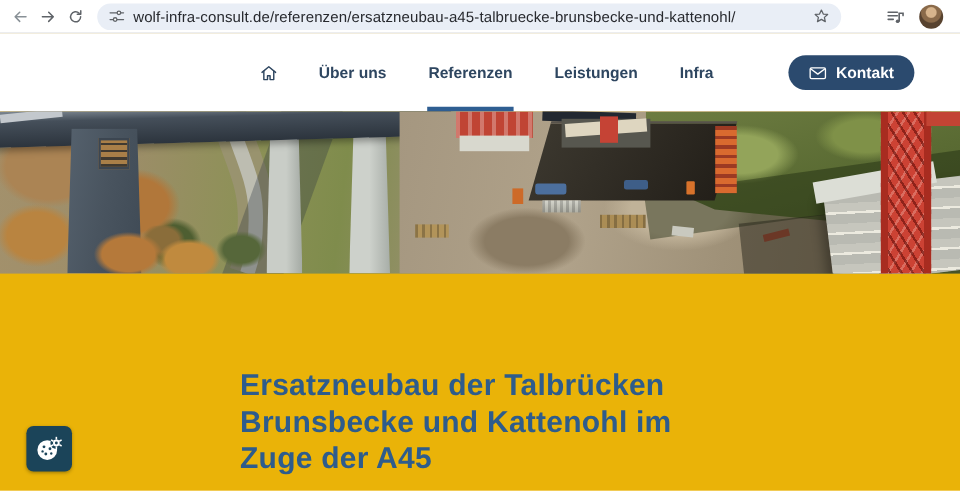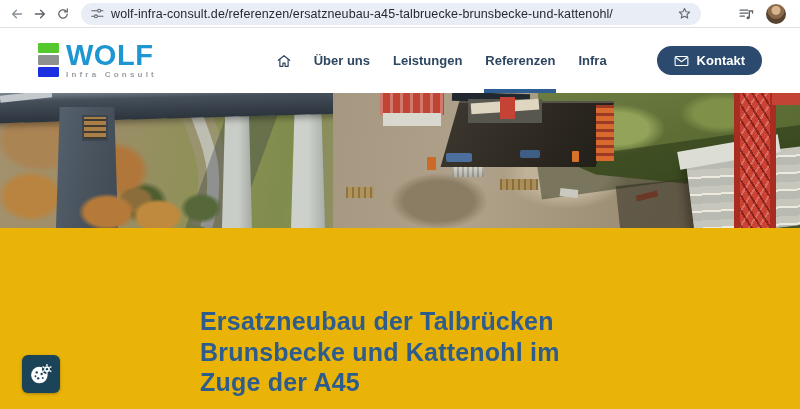--- a/index.html
+++ b/index.html
@@ -24,21 +24,21 @@
                  padding: 0 38px; }
   .logo { display: flex; align-items: center; gap: 7px; cursor: pointer; }
   .logo-squares { display: flex; flex-direction: column; gap: 2px; }
   .logo-squares span { width: 21px; height: 10px; border-radius: 1px; }
   .sq-green { background: #55c82e; }
   .sq-gray  { background: #8e9090; }
   .sq-blue  { background: #1b2fe0; }
   .logo-text .logo-title { font-size: 29px; line-height: .92; font-weight: 800; color: #1e96d2; letter-spacing: .5px; }
   .logo-text .logo-sub { font-size: 8px; font-weight: 700; letter-spacing: 3.2px; color: #9aa0a6; margin-top: 2px; }
 
-  .nav { margin-left: auto; display: flex; align-items: center; gap: 21px; height: 65px; }
+  .nav { margin-left: auto; display: flex; align-items: center; gap: 33px; height: 65px; }
   .nav-home { display: flex; align-items: center; cursor: pointer; }
   .nav-link { height: 65px; display: flex; align-items: center; font-size: 13px; font-weight: 600;
               color: #2e4660; text-decoration: none; cursor: pointer; padding: 0 1px; }
   .nav-link.active { box-shadow: inset 0 -4px 0 #2f5e92; }
   .contact-btn { height: 29px; border-radius: 15px; background: #2b4a6e; color: #fff;
                  display: flex; align-items: center; gap: 8px; padding: 0 17px;
                  font-size: 13px; font-weight: 700; border: none; cursor: pointer; margin-left: 28px; }
 
   
   .hero { position: relative; width: 800px; height: 135px; overflow: hidden;
@@ -178,42 +178,31 @@
           <path d="M2.5 4.5h9M2.5 8h9M2.5 11.5h5"></path>
           <path d="M13.3 13.2V5.5h3.8v2.3"></path>
         </g>
         <circle cx="11.8" cy="13.4" r="1.8" fill="#5f6368"></circle>
       </svg>
       <div class="avatar"></div>
     </div>
   </div>
 
   <div class="site-header">
-    <div class="logo">
-      <div class="logo-squares">
-        <span class="sq-green"></span>
-          <span class="sq-gray"></span>
-          <span class="sq-blue"></span>
-      </div>
-      <div class="logo-text">
-        <div class="logo-title">WOLF</div>
-        <div class="logo-sub">Infra Consult</div>
-      </div>
-    </div>
 
     <nav class="nav">
       <span class="nav-home">
         <svg width="16" height="16" viewBox="0 0 24 24" fill="none" stroke="#2e4660" stroke-width="1.8" stroke-linecap="round" stroke-linejoin="round">
           <path d="M3.5 11 12 4l8.5 7"></path>
             <path d="M5.8 9.6V20h4.6v-4.8h3.2V20h4.6V9.6"></path>
         </svg>
       </span>
       <a class="nav-link">Über uns</a>
+      <a class="nav-link active">Referenzen</a>
       <a class="nav-link">Leistungen</a>
-      <a class="nav-link active">Referenzen</a>
       <a class="nav-link">Infra</a>
       <button class="contact-btn">
         <svg width="15" height="12" viewBox="0 0 20 15" fill="none" stroke="#fff" stroke-width="1.5" stroke-linejoin="round">
           <rect x="1.5" y="1.5" width="17" height="12" rx="1.5"></rect>
           <path d="M2 2.5 10 8.5 18 2.5"></path>
         </svg>
         <span>Kontakt</span>
       </button>
     </nav>
   </div>

